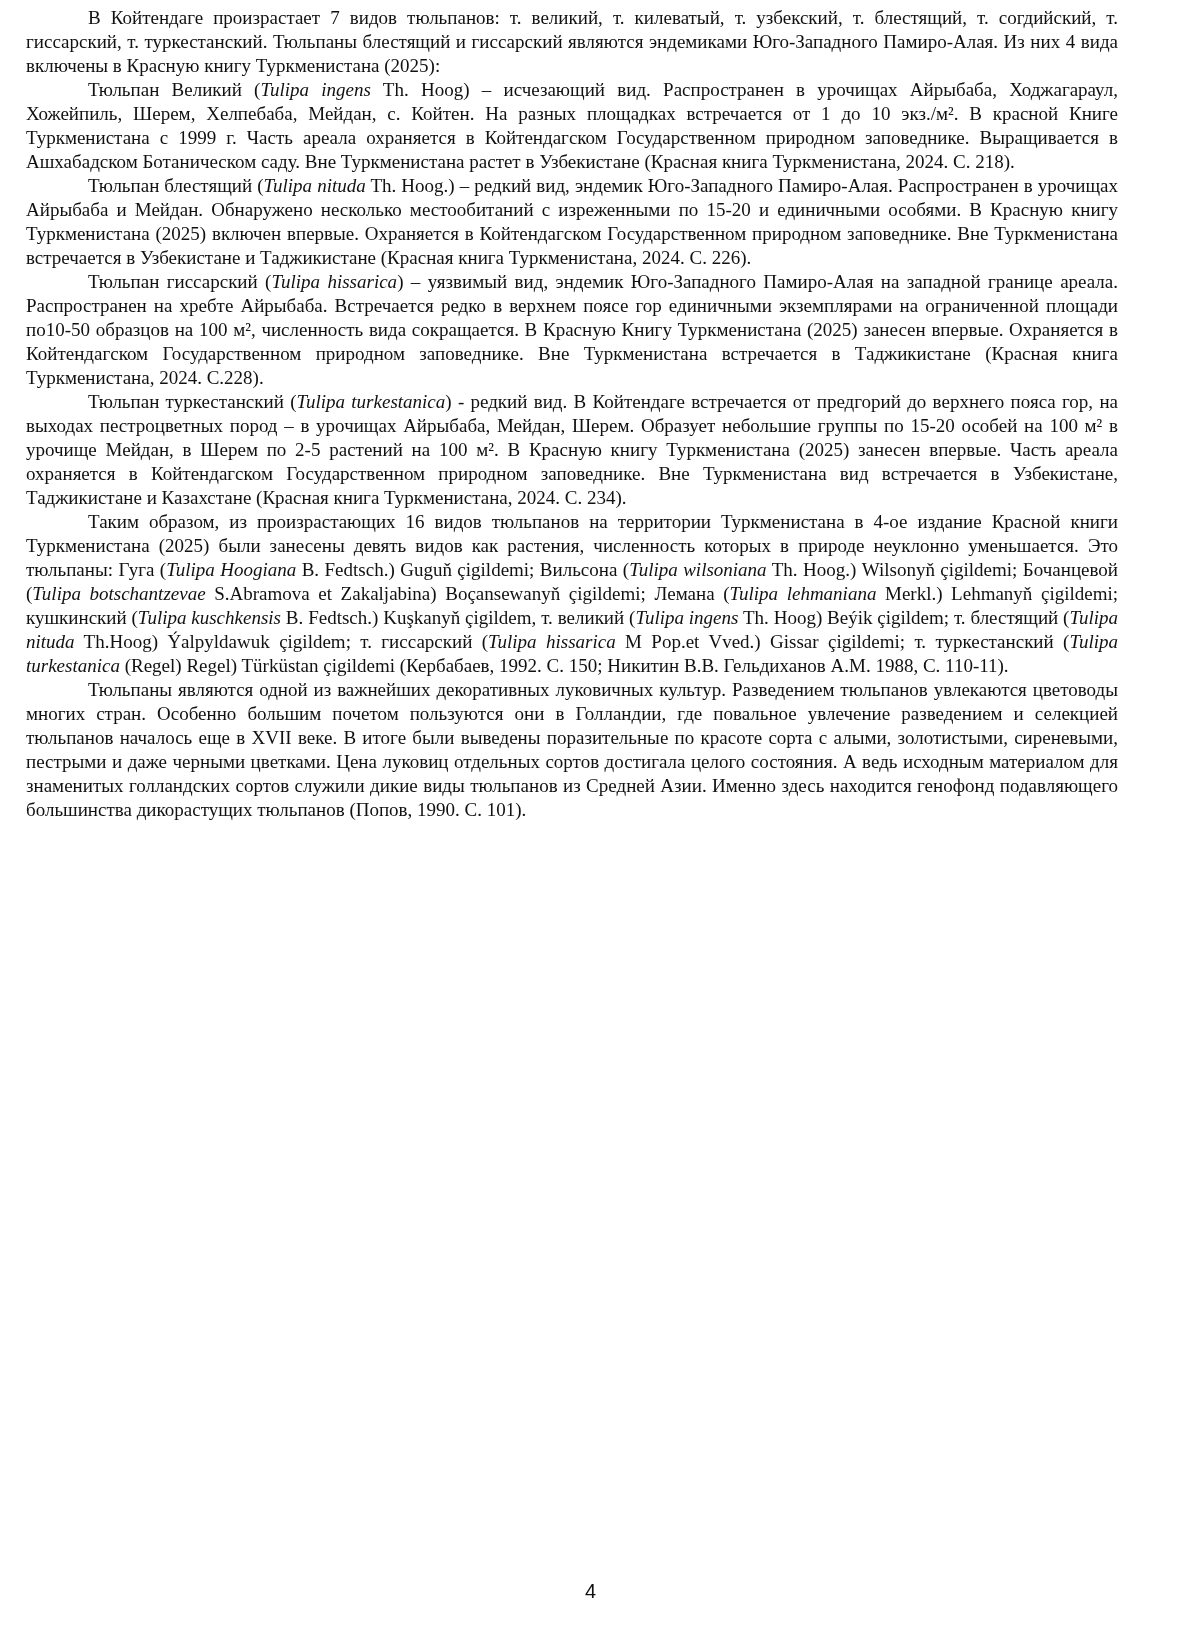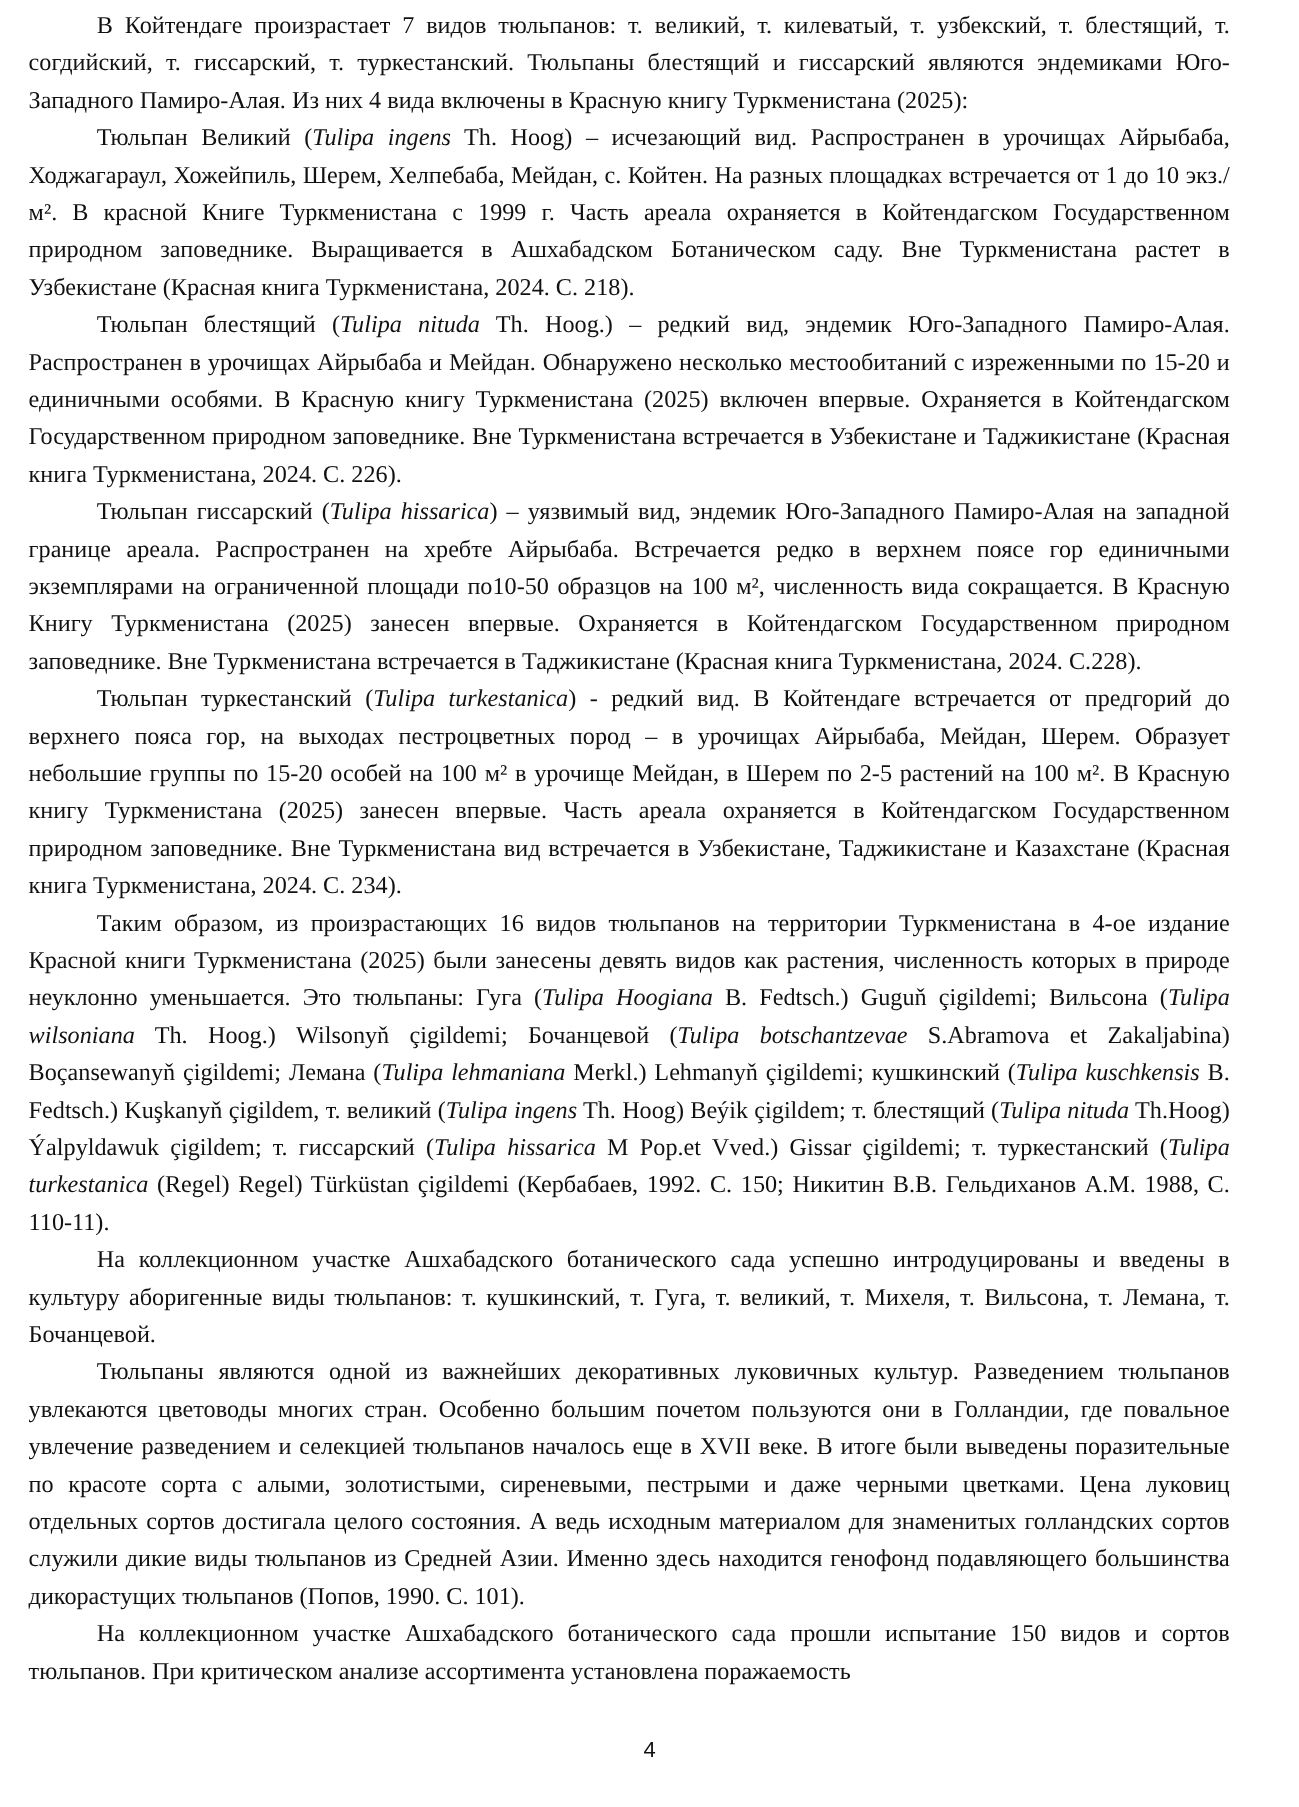--- a/index.html
+++ b/index.html
@@ -1,36 +1,34 @@
 <!DOCTYPE html>
 <html><head>
 <meta charset="utf-8">
 <style>
   html, body { margin: 0; padding: 0; background: #ffffff; }
   body { width: 1181px; height: 1643px; position: relative; overflow: hidden; }
   .page {
     position: absolute; left: 26px; top: 6px; width: 1092px;
     font-family: "Liberation Serif", "DejaVu Serif", serif;
-    font-size: 22px; line-height: 34px; color: #111111;
+    font-size: 19px; line-height: 24px; color: #111111;
   }
   .para { margin: 0; text-align: justify; text-indent: 62px; hyphens: none; }
   .para i { }
   .page-number {
     position: absolute; left: 0; width: 1181px; top: 1580px; text-align: center;
     font-family: "Liberation Sans", "DejaVu Sans", sans-serif; font-size: 20px; color: #111111;
   }
 </style>
 </head>
 <body>
 
 <div class="page">
   <p class="para"><span>В Койтендаге произрастает 7 видов тюльпанов: т. великий, т. килеватый, т. узбекский, т. блестящий, т. согдийский, т. гиссарский, т. туркестанский. Тюльпаны блестящий и гиссарский являются эндемиками Юго-Западного Памиро-Алая. Из них 4 вида включены в Красную книгу Туркменистана (2025):</span></p>
   <p class="para"><span>Тюльпан Великий (</span><i>Tulipa ingens</i><span> Th. Hoog) – исчезающий вид. Распространен в урочищах Айрыбаба, Ходжагараул, Хожейпиль, Шерем, Хелпебаба, Мейдан, с. Койтен. На разных площадках встречается от 1 до 10 экз./м². В красной Книге Туркменистана с 1999 г. Часть ареала охраняется в Койтендагском Государственном природном заповеднике. Выращивается в Ашхабадском Ботаническом саду. Вне Туркменистана растет в Узбекистане (Красная книга Туркменистана, 2024. С. 218).</span></p>
   <p class="para"><span>Тюльпан блестящий (</span><i>Tulipa nituda</i><span> Th. Hoog.) – редкий вид, эндемик Юго-Западного Памиро-Алая. Распространен в урочищах Айрыбаба и Мейдан. Обнаружено несколько местообитаний с изреженными по 15-20 и единичными особями. В Красную книгу Туркменистана (2025) включен впервые. Охраняется в Койтендагском Государственном природном заповеднике. Вне Туркменистана встречается в Узбекистане и Таджикистане (Красная книга Туркменистана, 2024. С. 226).</span></p>
   <p class="para"><span>Тюльпан гиссарский (</span><i>Tulipa hissarica</i><span>) – уязвимый вид, эндемик Юго-Западного Памиро-Алая на западной границе ареала. Распространен на хребте Айрыбаба. Встречается редко в верхнем поясе гор единичными экземплярами на ограниченной площади по10-50 образцов на 100 м², численность вида сокращается. В Красную Книгу Туркменистана (2025) занесен впервые. Охраняется в Койтендагском Государственном природном заповеднике. Вне Туркменистана встречается в Таджикистане (Красная книга Туркменистана, 2024. С.228).</span></p>
   <p class="para"><span>Тюльпан туркестанский (</span><i>Tulipa turkestanica</i><span>) - редкий вид. В Койтендаге встречается от предгорий до верхнего пояса гор, на выходах пестроцветных пород – в урочищах Айрыбаба, Мейдан, Шерем. Образует небольшие группы по 15-20 особей на 100 м² в урочище Мейдан, в Шерем по 2-5 растений на 100 м². В Красную книгу Туркменистана (2025) занесен впервые. Часть ареала охраняется в Койтендагском Государственном природном заповеднике. Вне Туркменистана вид встречается в Узбекистане, Таджикистане и Казахстане (Красная книга Туркменистана, 2024. С. 234).</span></p>
   <p class="para"><span>Таким образом, из произрастающих 16 видов тюльпанов на территории Туркменистана в 4-ое издание Красной книги Туркменистана (2025) были занесены девять видов как растения, численность которых в природе неуклонно уменьшается. Это тюльпаны: Гуга (</span><i>Tulipa Hoogiana</i><span> B. Fedtsch.) Guguň çigildemi; Вильсона (</span><i>Tulipa wilsoniana</i><span> Th. Hoog.) Wilsonyň çigildemi; Бочанцевой (</span><i>Tulipa botschantzevae</i><span> S.Abramova et Zakaljabina) Boçansewanyň çigildemi; Лемана (</span><i>Tulipa lehmaniana</i><span> Merkl.) Lehmanyň çigildemi; кушкинский (</span><i>Tulipa kuschkensis</i><span> B. Fedtsch.) Kuşkanyň çigildem, т. великий (</span><i>Tulipa ingens</i><span> Th. Hoog) Beýik çigildem; т. блестящий (</span><i>Tulipa nituda</i><span> Th.Hoog) Ýalpyldawuk çigildem; т. гиссарский (</span><i>Tulipa hissarica</i><span> M Pop.et Vved.) Gissar çigildemi; т. туркестанский (</span><i>Tulipa turkestanica</i><span> (Regel) Regel) Türküstan çigildemi (Кербабаев, 1992. С. 150; Никитин В.В. Гельдиханов А.М. 1988, С. 110-11).</span></p>
-  <p class="para"><span>На коллекционном участке Ашхабадского ботанического сада успешно интродуцированы и введены в культуру аборигенные виды тюльпанов: т. кушкинский, т. Гуга, т. великий, т. Михеля, т. Вильсона, т. Лемана, т. Бочанцевой.</span></p>
   <p class="para"><span>Тюльпаны являются одной из важнейших декоративных луковичных культур. Разведением тюльпанов увлекаются цветоводы многих стран. Особенно большим почетом пользуются они в Голландии, где повальное увлечение разведением и селекцией тюльпанов началось еще в XVII веке. В итоге были выведены поразительные по красоте сорта с алыми, золотистыми, сиреневыми, пестрыми и даже черными цветками. Цена луковиц отдельных сортов достигала целого состояния. А ведь исходным материалом для знаменитых голландских сортов служили дикие виды тюльпанов из Средней Азии. Именно здесь находится генофонд подавляющего большинства дикорастущих тюльпанов (Попов, 1990. С. 101).</span></p>
-  <p class="para"><span>На коллекционном участке Ашхабадского ботанического сада прошли испытание 150 видов и сортов тюльпанов. При критическом анализе ассортимента установлена поражаемость</span></p>
 </div>
 
 <div class="page-number">4</div>
 
 </body></html>

